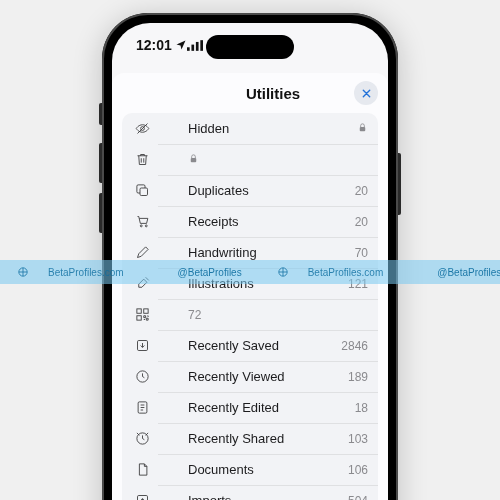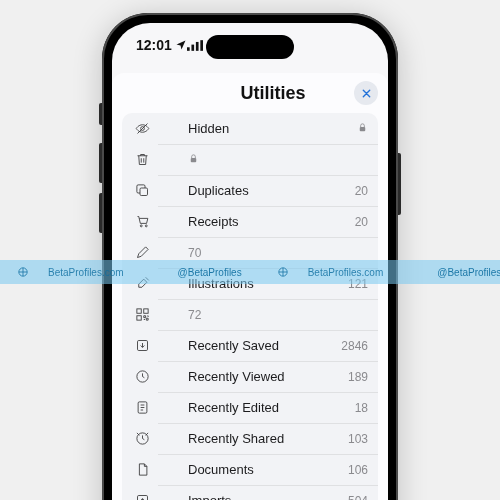--- a/index.html
+++ b/index.html
@@ -20,21 +20,21 @@
   
   .island{position:absolute;top:12px;left:50%;transform:translateX(-50%);width:88px;height:24px;background:#000;border-radius:14px;z-index:3;}
   
   .status{position:absolute;top:0;left:0;right:0;height:44px;display:flex;align-items:center;justify-content:flex-start;padding:0 22px 0 24px;box-sizing:border-box;font-size:14px;font-weight:600;color:#111;z-index:2;}
   .status .left{display:flex;align-items:center;gap:3px;}
   .status .right{display:flex;align-items:center;gap:5px;}
   .status svg{display:block;}
   
   .sheet{position:absolute;top:50px;left:0;right:0;bottom:0;background:#fcfcfe;border-top-left-radius:12px;border-top-right-radius:12px;overflow:hidden;}
   .sheet-head{position:relative;height:40px;display:flex;align-items:center;justify-content:center;}
-  .sheet-title{font-size:18px;font-weight:600;color:#111;margin-left:46px;}
+  .sheet-title{font-size:15px;font-weight:600;color:#111;margin-left:46px;}
   .close{position:absolute;right:10px;top:8px;width:24px;height:24px;border-radius:12px;background:#e6e9ef;display:flex;align-items:center;justify-content:center;}
   .close svg{width:11px;height:11px;}
   
   .card{margin:0 10px;background:#f2f3f6;border-radius:10px;overflow:hidden;}
   .row{display:flex;align-items:center;height:31px;padding:0 10px;position:relative;gap:28px;}
   .row + .row::before{content:"";position:absolute;left:36px;right:0;top:0;height:1px;background:rgba(0,0,0,.08);}
   .ic{width:20px;display:flex;align-items:center;justify-content:center;margin-right:8px;color:#3a3a3c;}
   .ic svg{width:15px;height:15px;stroke:#3a3a3c;fill:none;stroke-width:1.4;}
   .lbl{flex:1;font-size:13px;color:#1c1c1e;}
   .trail{font-size:12px;color:#8a8a8e;}
@@ -138,20 +138,21 @@
               </span>
               <span class="lbl">Receipts</span>
               <span class="trail">20</span>
             </div>
             <div class="row">
               <span class="ic">
                 <svg viewBox="0 0 24 24">
                   <use href="#pencil-icon"></use>
                 </svg>
               </span>
+              <span class="lbl">Handwriting</span>
               <span class="trail">70</span>
             </div>
             <div class="row">
               <span class="ic">
                 <svg viewBox="0 0 24 24">
                   <use href="#paintbrush-icon"></use>
                 </svg>
               </span>
               <span class="lbl">Illustrations</span>
               <span class="trail">121</span>

